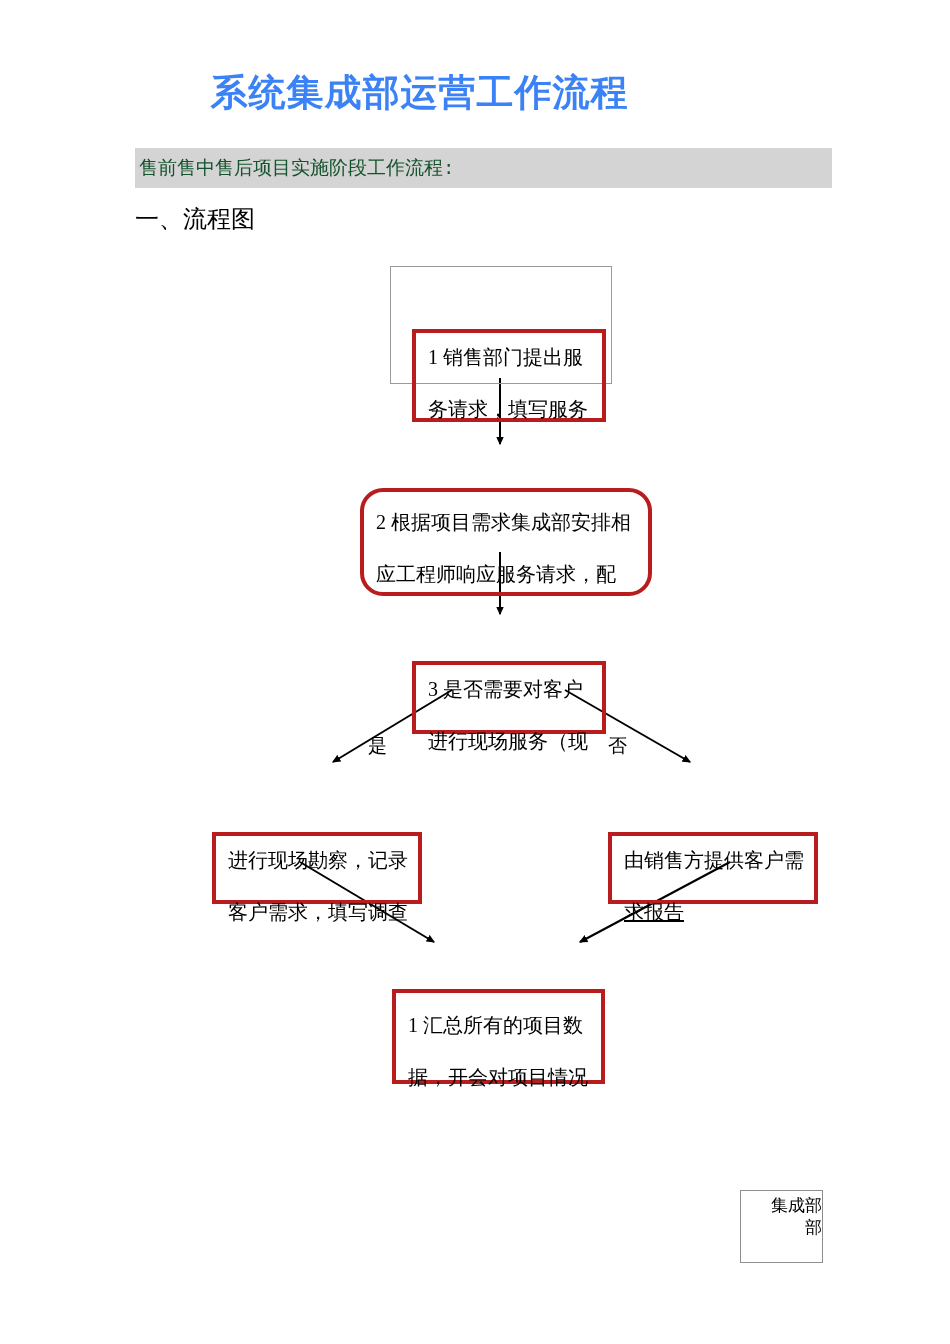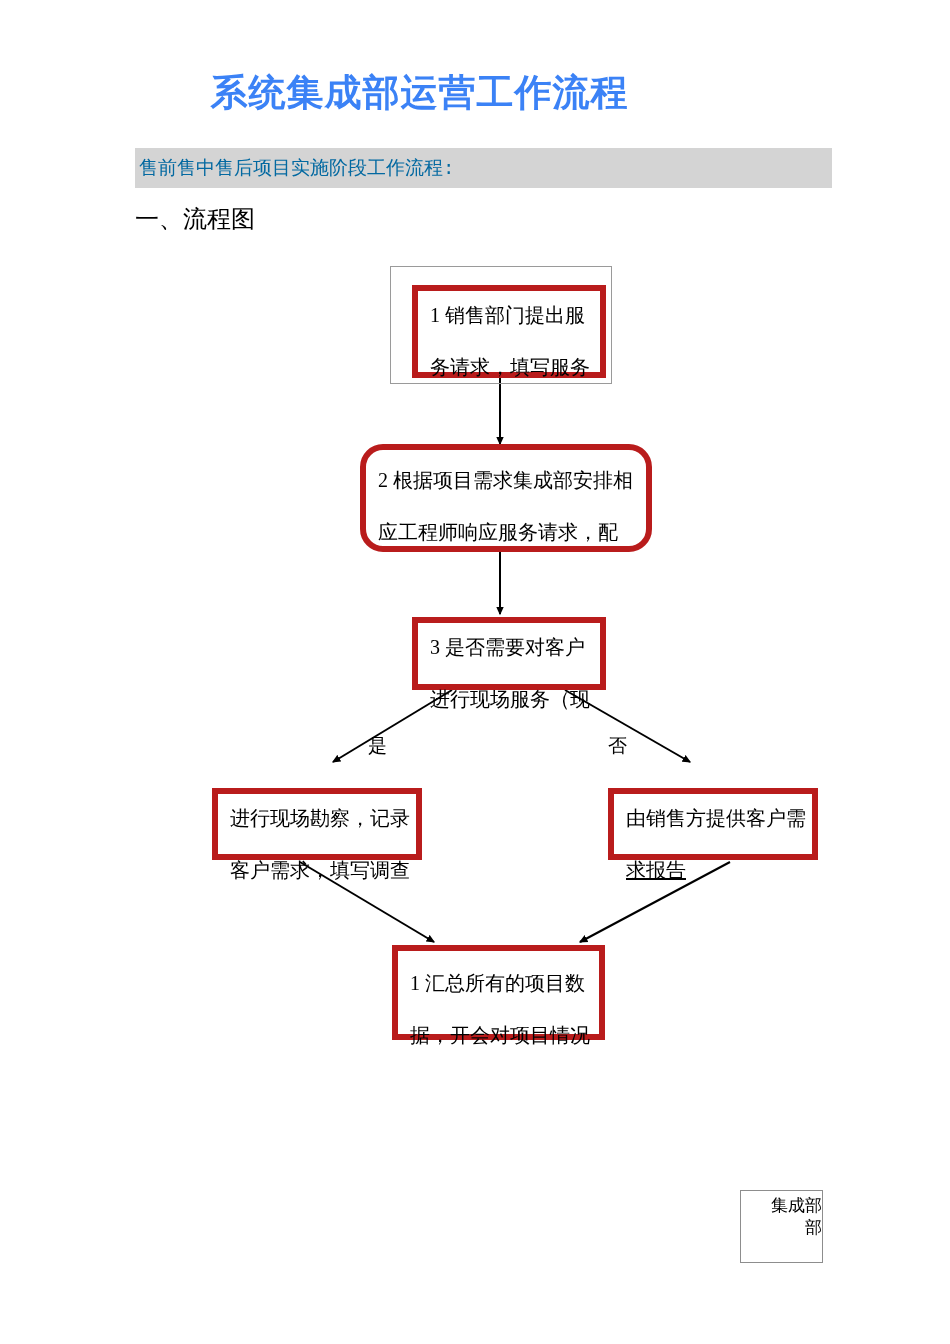--- a/index.html
+++ b/index.html
@@ -46,21 +46,21 @@
     width: 697px;
     height: 40px;
     background: #d4d4d4;
     display: flex;
     align-items: center;
   }
   .banner-text {
     font-family: Liberation Mono, monospace;
     font-size: 19px;
     font-weight: 400;
-    color: #0369a1;
+    color: #14532d;
     padding-left: 4px;
     white-space: nowrap;
   }
 
   
   .section-heading {
     position: absolute;
     left: 135px;
     top: 203px;
     font-family: "DejaVu Sans", "Liberation Sans", sans-serif;
@@ -77,22 +77,23 @@
     top: 0;
     width: 950px;
     height: 1344px;
     pointer-events: none;
   }
 
   
   .fbox {
     position: absolute;
     box-sizing: border-box;
-    border: 6px solid #b91c1c;
+    border: 4px solid #b91c1c;
     background: transparent;
+    margin-top: 44px;
   }
   .fbox-ghost {
     position: absolute;
     box-sizing: border-box;
     border: 1px solid #9a9a9a;
     background: transparent;
   }
   .fbox-text {
     position: absolute;
     left: 0;

